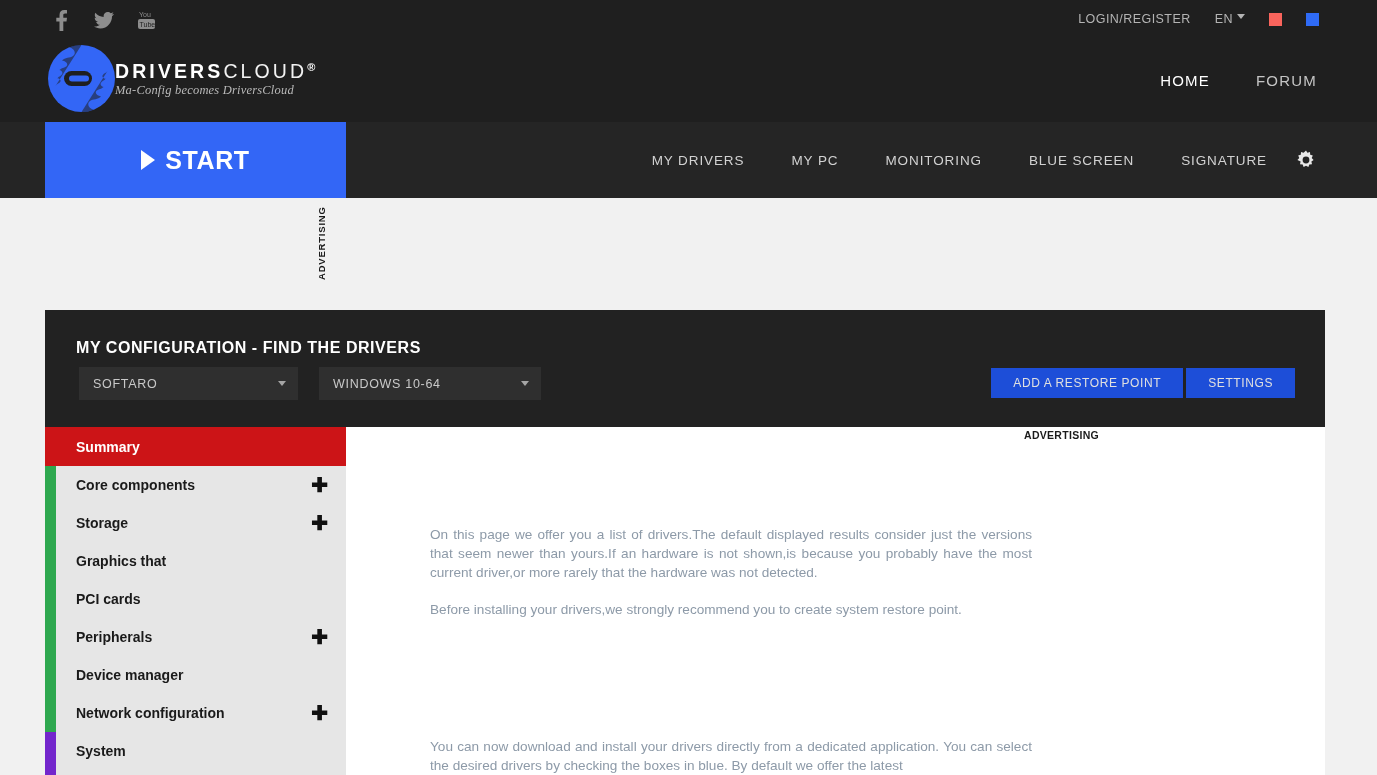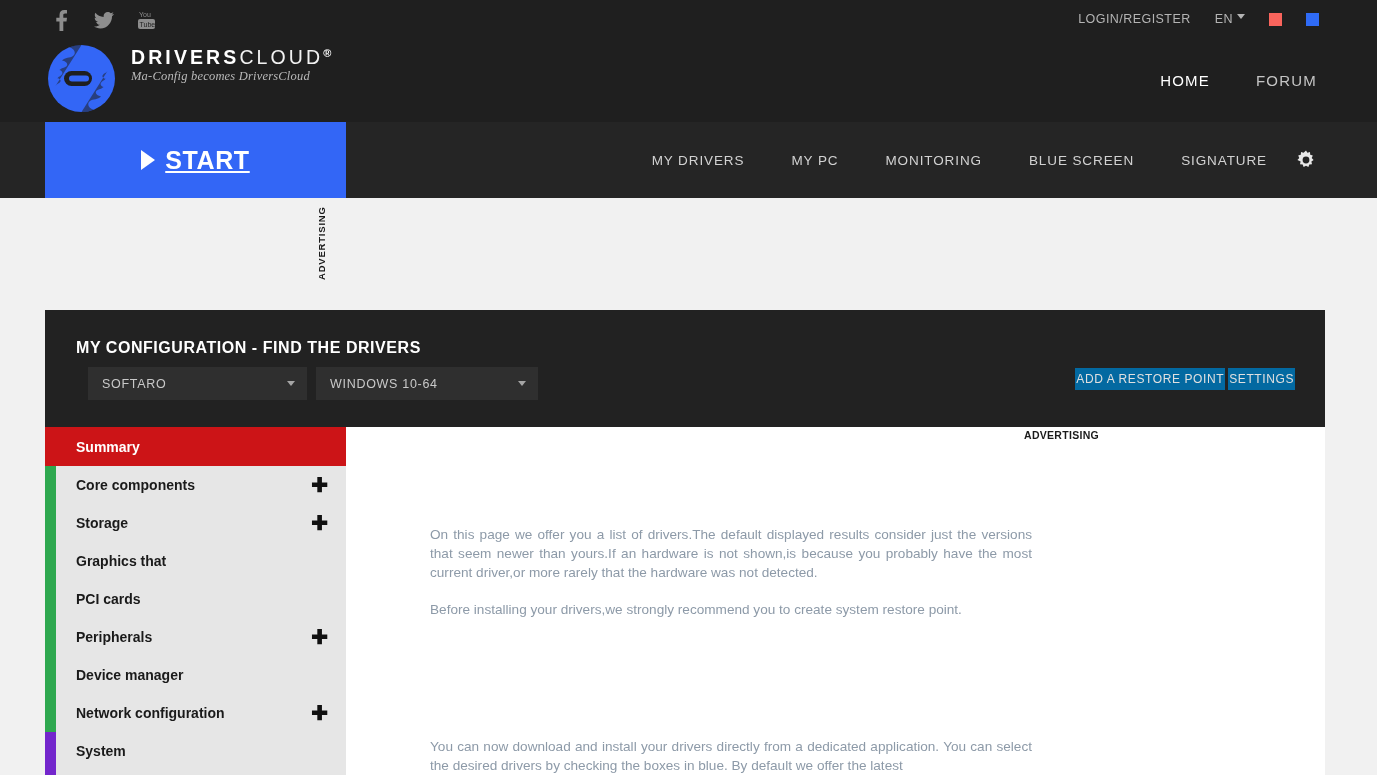--- a/index.html
+++ b/index.html
@@ -65,22 +65,22 @@
     border-right: 4px solid transparent;
     border-top: 5px solid #b4b4b4;
     margin-top: 2px;
   }
   .swatch { width: 13px; height: 13px; cursor: pointer; }
 
   .brand {
     position: absolute;
     left: 48px; top: 45px;
     display: flex;
-    align-items: flex-start;
-    gap: 16px;
+    align-items: center;
+    gap: 0;
     cursor: pointer;
   }
   .brand-logo {
     width: 67px; height: 67px;
     position: relative;
   }
   .brand-text { padding-top: 2px; }
   .brand-title {
     font-size: 19.5px;
     font-weight: bold;
@@ -146,21 +146,20 @@
     width: 0; height: 0;
     border-top: 10px solid transparent;
     border-bottom: 10px solid transparent;
     border-left: 14px solid #ffffff;
   }
   .start-label {
     color: #ffffff;
     font-size: 25px;
     font-weight: 600;
     letter-spacing: 0.6px;
-    text-decoration: underline;
   }
 
   .subnav-links {
     position: absolute;
     right: 110px; top: 0;
     height: 76px;
     display: flex;
     align-items: center;
     gap: 47px;
   }
@@ -210,23 +209,23 @@
   .config-title {
     position: absolute;
     left: 31px; top: 29px;
     color: #ffffff;
     font-size: 16px;
     font-weight: bold;
     letter-spacing: 0.55px;
   }
   .select-row {
     position: absolute;
-    left: 43px; top: 57px;
-    display: flex;
-    gap: 9px;
+    left: 34px; top: 57px;
+    display: flex;
+    gap: 21px;
   }
   .fake-select {
     height: 33px;
     background: #2f2f2f;
     display: flex;
     align-items: center;
     justify-content: space-between;
     padding: 0 12px 0 14px;
     color: #c9c9c9;
     font-size: 12.5px;
@@ -242,28 +241,28 @@
     border-top: 5px solid #a5a5a5;
   }
 
   .config-actions {
     position: absolute;
     right: 30px; top: 58px;
     display: flex;
     gap: 3px;
   }
   .action-btn {
-    height: 22px;
-    background: #0369a1;
+    height: 30px;
+    background: #1d4ed8;
     color: #e0e0e0;
     font-size: 12px;
     letter-spacing: 0.6px;
     display: flex;
     align-items: center;
-    padding: 0 1px;
+    padding: 0 22px;
     cursor: pointer;
   }
 
   
   .body-area {
     position: absolute;
     left: 45px; top: 427px;
     width: 1280px; height: 300px;
     background: #ffffff;
   }

